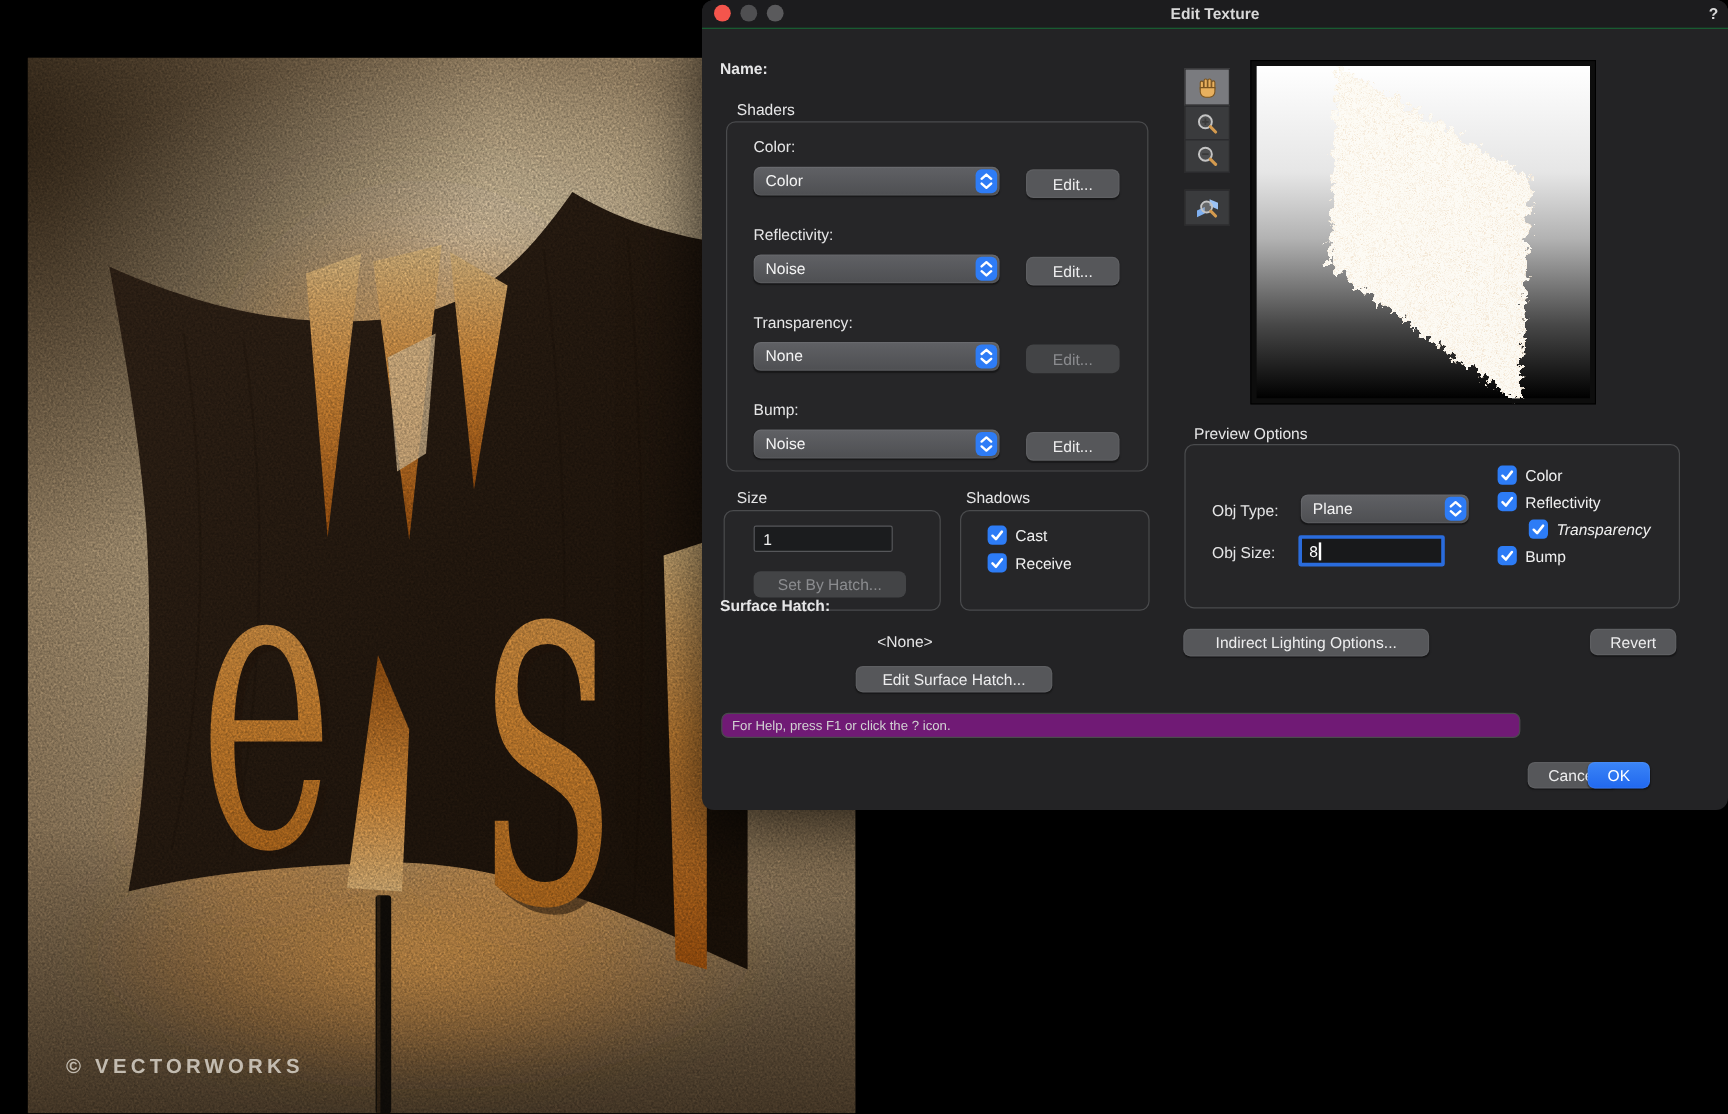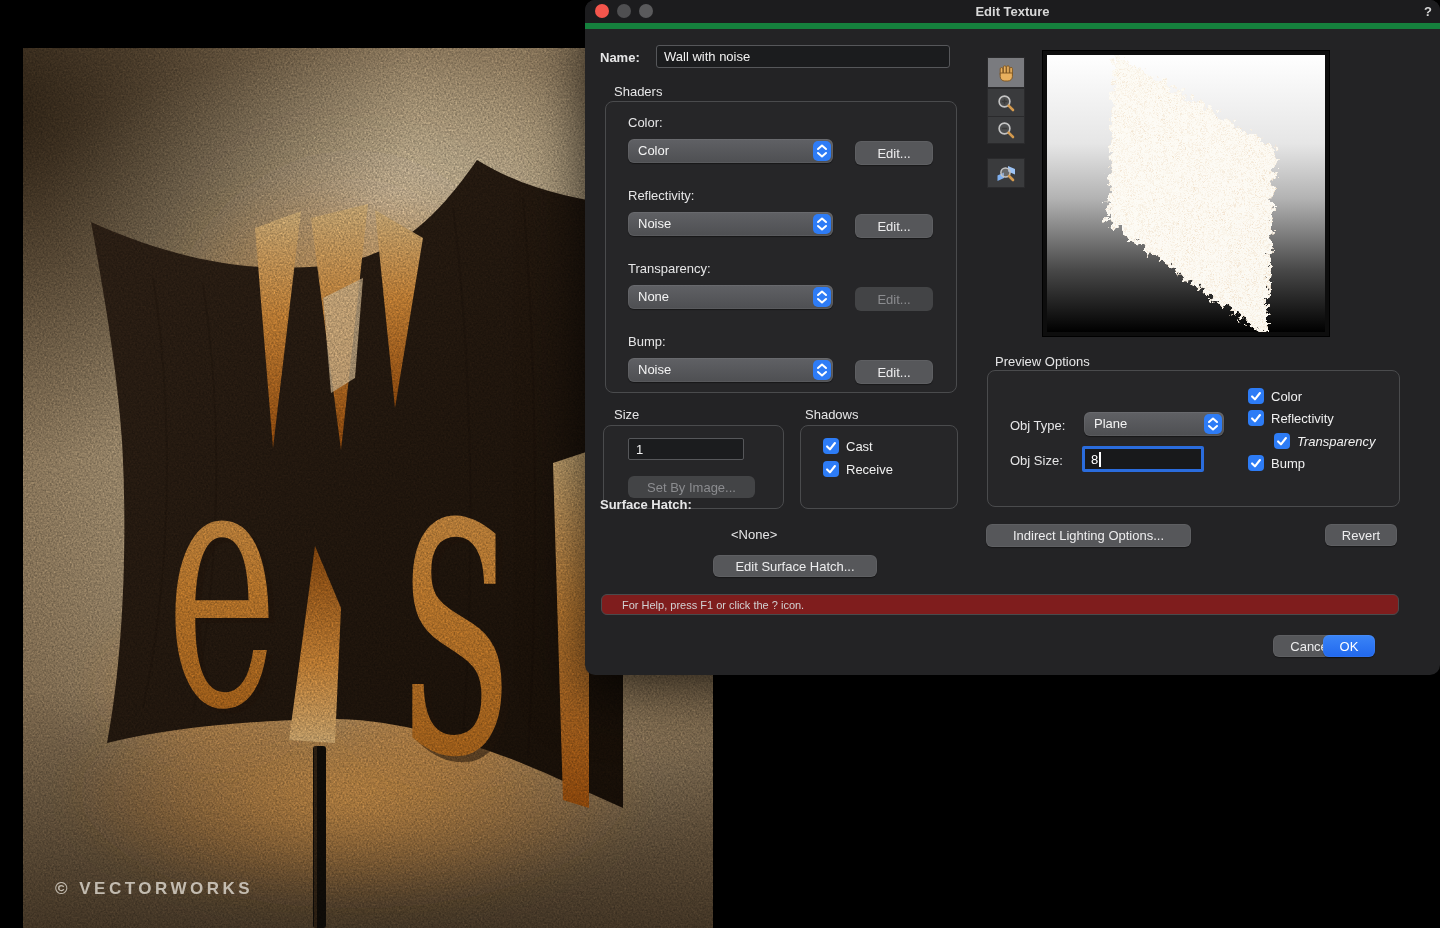--- a/index.html
+++ b/index.html
@@ -4,21 +4,21 @@
 <style>
   html,body{margin:0;padding:0;background:#000;}
   .stage{position:relative;width:1440px;height:928px;background:#000;overflow:hidden;
          font-family:"Liberation Sans",sans-serif;-webkit-font-smoothing:antialiased;}
   
   .photo{position:absolute;left:23px;top:48px;width:690px;height:880px;overflow:hidden;}
   
   .dialog{position:absolute;left:585px;top:0;width:855px;height:675px;background:#232325;
           border-radius:10px;box-shadow:0 18px 60px rgba(0,0,0,.75);font-size:13px;color:#e8e8e8;}
   .titlebar{position:absolute;left:0;top:0;right:0;height:23px;background:#1c1c1e;
-            border-bottom:6px solid #15803d;border-radius:10px 10px 0 0;text-decoration:underline;}
+            border-bottom:1px solid #15803d;border-radius:10px 10px 0 0;text-decoration:underline;}
   .title{position:absolute;left:0;right:0;top:0;height:22px;line-height:23px;text-align:center;
          font-weight:bold;color:#d8d8d8;}
   .tl{position:absolute;top:4px;width:14px;height:14px;border-radius:50%;}
   .tl.red{left:10px;background:#f4554c;}
   .tl.g1{left:32px;background:#4f4f51;}
   .tl.g2{left:54px;background:#5a5a5c;}
   .helpq{position:absolute;right:8px;top:0;height:22px;line-height:23px;font-weight:bold;color:#d8d8d8;cursor:default;}
   .lbl{position:absolute;white-space:nowrap;color:#e6e6e7;}
   .groupbox{position:absolute;border:1px solid #4a4b4d;border-radius:8px;background:rgba(255,255,255,0.015);}
   .tfield{position:absolute;background:#1b1c1e;border:1px solid #56575a;border-radius:3px;
@@ -46,23 +46,23 @@
         display:flex;align-items:center;justify-content:center;}
   .tool.sel{background:#7a7b7f;}
   
   .preview-img{position:absolute;left:457px;top:50px;width:288px;height:287px;background:#0d0d0d;
                border:1px solid #000;box-sizing:border-box;}
   
   .focusfield{position:absolute;background:#18191b;border:3px solid #2a6cdd;border-radius:2px;
               display:flex;align-items:center;padding:0 6px;color:#fff;}
   .caret{display:inline-block;width:1.5px;height:15px;background:#fff;margin-left:1px;}
   
-  .helpbar{position:absolute;left:16px;top:594px;width:798px;height:21px;border:1px solid #4a4a4c;
-           border-radius:6px;background:#7f1d1d;color:#d2d2d3;font-size:11px;line-height:21px;
-           padding-left:20px;box-sizing:border-box;}
+  .helpbar{position:absolute;left:16px;top:594px;width:666px;height:21px;border:1px solid #4a4a4c;
+           border-radius:6px;background:#701a75;color:#d2d2d3;font-size:11px;line-height:21px;
+           padding-left:8px;box-sizing:border-box;}
 </style>
 </head>
 <body>
 
 <div class="stage">
 
   <div class="photo">
     <svg width="690" height="880" viewBox="0 0 690 880">
       <defs>
         <radialGradient id="halo" cx="0.5" cy="0.5" r="0.5">
@@ -175,21 +175,20 @@
 
     <div class="titlebar">
       <span class="tl red"></span>
       <span class="tl g1"></span>
       <span class="tl g2"></span>
       <div class="title">Edit Texture</div>
       <span class="helpq">?</span>
     </div>
 
     <div class="lbl" style="left:15px;top:50px;font-weight:bold;">Name:</div>
-    <input class="tfield" style="left: 71px; top: 45px; width: 278px; height: 21px;" readonly="" value="Wall with noise">
 
     <div class="lbl" style="left:29px;top:84px;">Shaders</div>
     <div class="groupbox" style="left:20px;top:101px;width:350px;height:290px;"></div>
 
     <div class="lbl" style="left:43px;top:115px;">Color:</div>
     <div class="dropdown" style="left:43px;top:139px;width:205px;">
       <span class="dd-label">Color</span>
       <span class="stepper">
         <svg width="14" height="16" viewBox="0 0 14 16">
             <g stroke="#fff" stroke-width="2" fill="none" stroke-linecap="round" stroke-linejoin="round">
@@ -239,21 +238,21 @@
               <polyline points="3,10 7,13.5 11,10"></polyline>
             </g>
           </svg>
       </span>
     </div>
     <button class="btn" style="left:270px;top:360px;width:78px;height:24px;">Edit...</button>
 
     <div class="lbl" style="left:29px;top:407px;">Size</div>
     <div class="groupbox" style="left:18px;top:425px;width:179px;height:82px;"></div>
     <input class="tfield" style="left: 43px; top: 438px; width: 100px; height: 20px; border-radius: 2px;" readonly="" value="1">
-    <button class="btn disabled" style="left:43px;top:476px;width:127px;height:22px;">Set By Image...</button>
+    <button class="btn disabled" style="left:43px;top:476px;width:127px;height:22px;">Set By Hatch...</button>
 
     <div class="lbl" style="left:220px;top:407px;">Shadows</div>
     <div class="groupbox" style="left:215px;top:425px;width:156px;height:82px;"></div>
     <div class="cbrow" style="left:238px;top:438px;">
       <span class="cb">
         <svg width="14" height="14" viewBox="0 0 16 16">
             <polyline points="3.5,8.5 6.8,11.8 12.5,4.6" fill="none" stroke="#fff" stroke-width="2.4" stroke-linecap="round" stroke-linejoin="round"></polyline>
           </svg>
       </span>
       <span class="cb-label">Cast</span>

